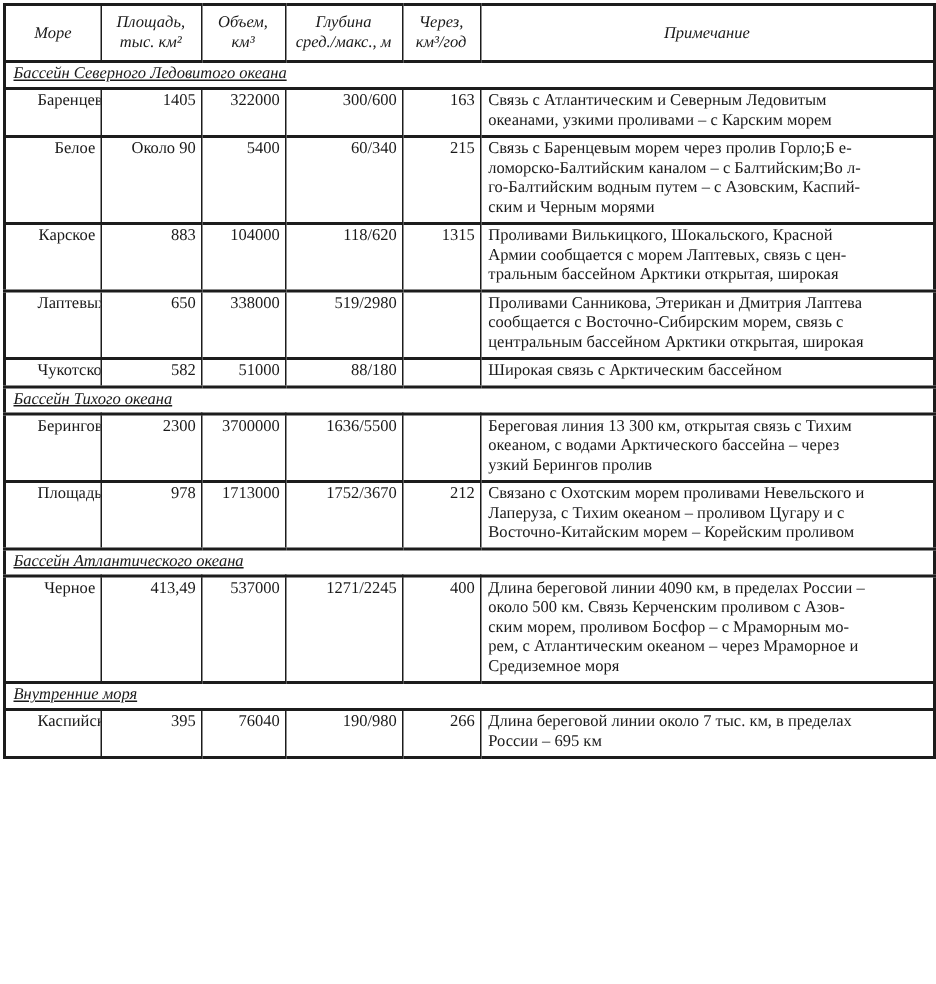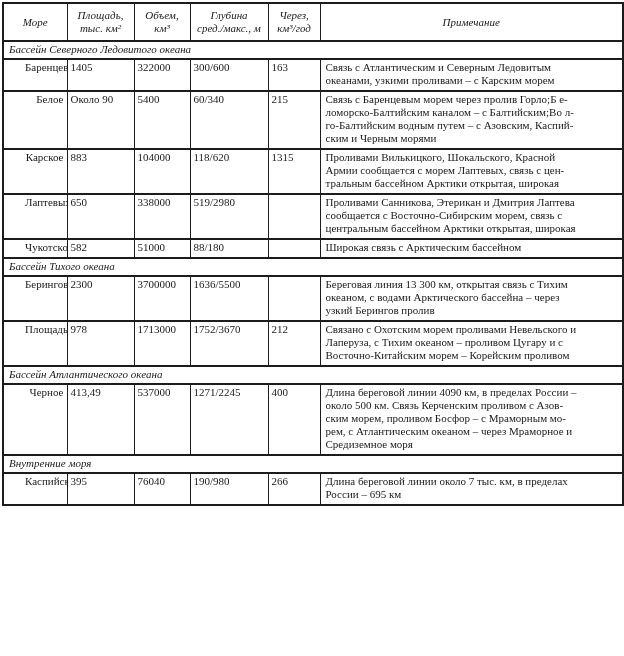--- a/index.html
+++ b/index.html
@@ -47,23 +47,24 @@
     font-weight: normal;
     font-style: italic;
     text-align: center;
     vertical-align: middle;
     height: 32px;
     padding: 2px;
   }
   tr.section-row td {
     font-style: italic;
     padding: 1px 4px 2px 5px;
+    text-decoration: underline;
   }
   td.cell-sea  { text-align: right; padding-left: 21px; }
-  td.cell-num  { text-align: left; }
+  td.cell-num  { text-align: right; }
   td.cell-note { text-align: left; padding-left: 5px; padding-right: 12px; }
 </style>
 </head>
 <body>
 
 <div class="page">
   <table class="seas">
     <colgroup>
       <col class="c-sea">
         <col class="c-area">

